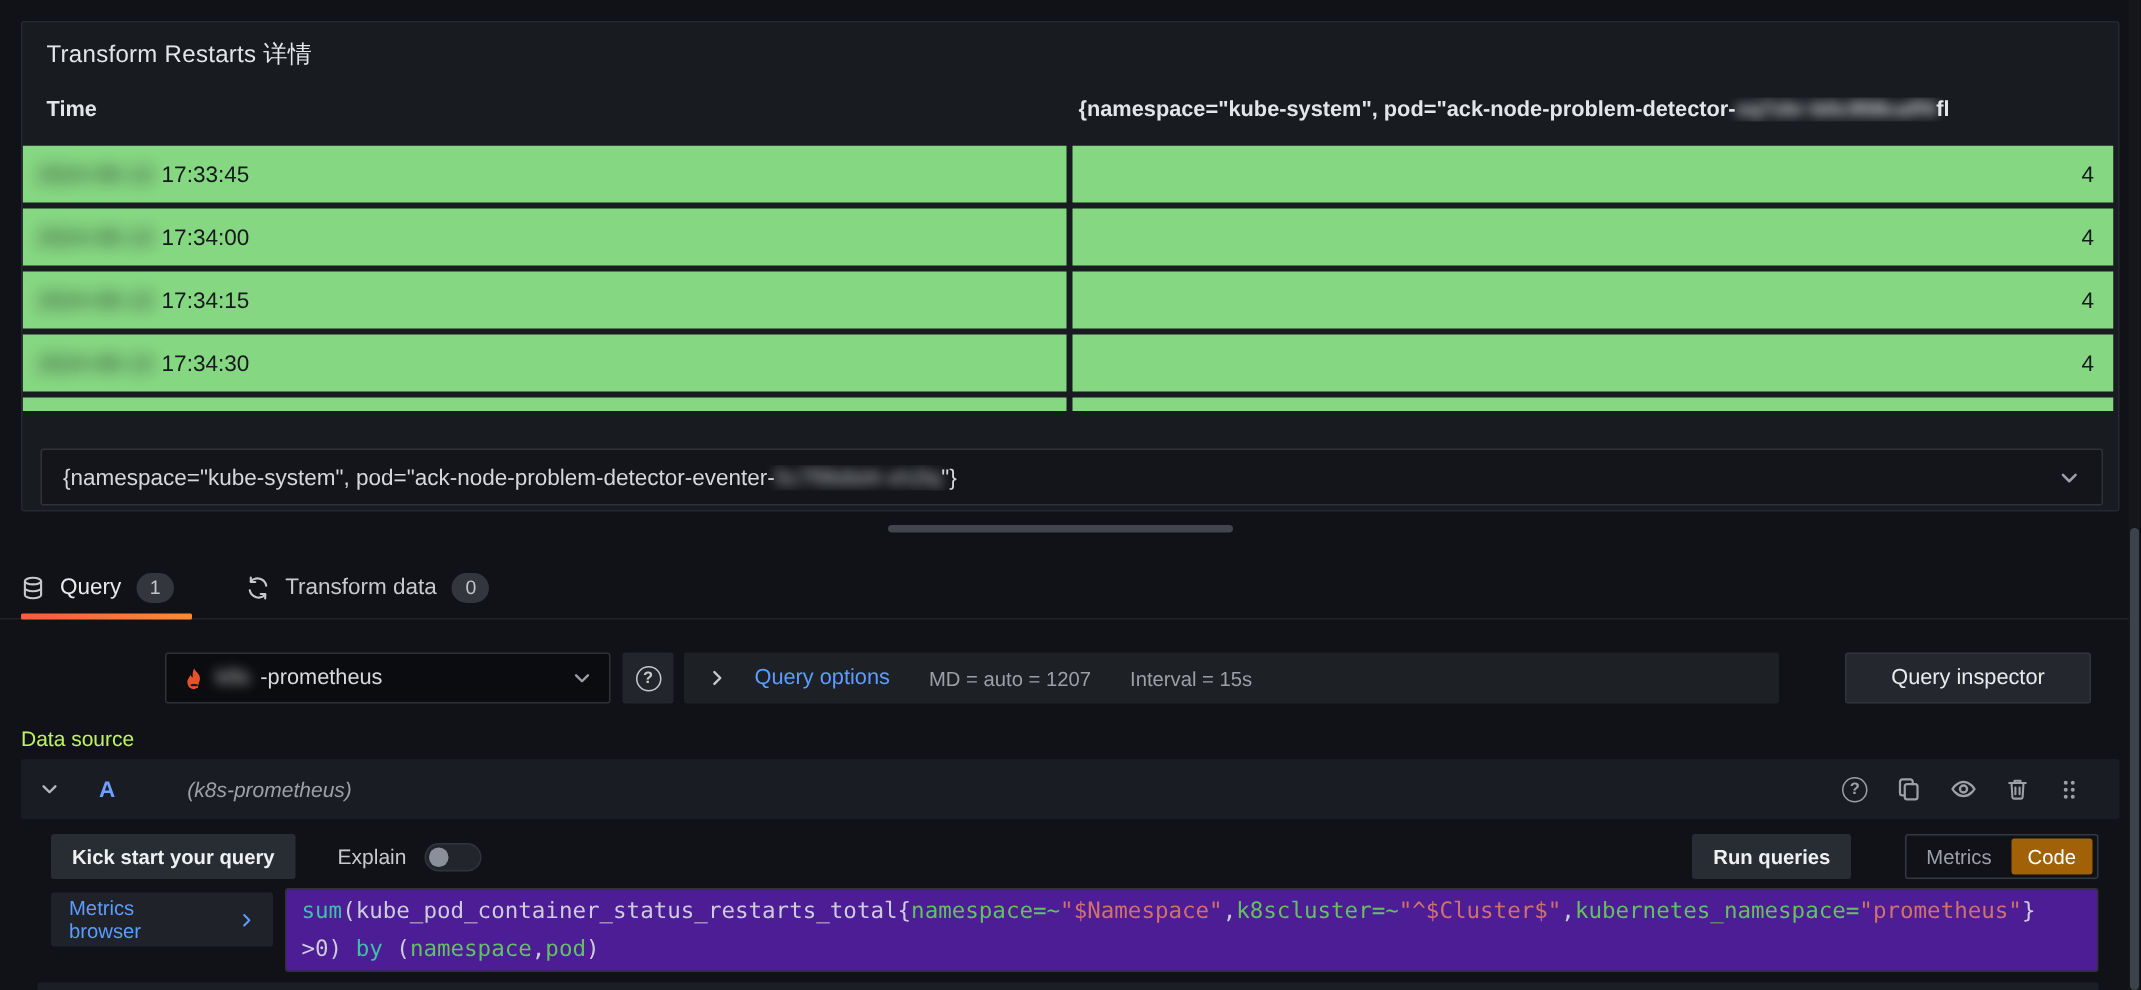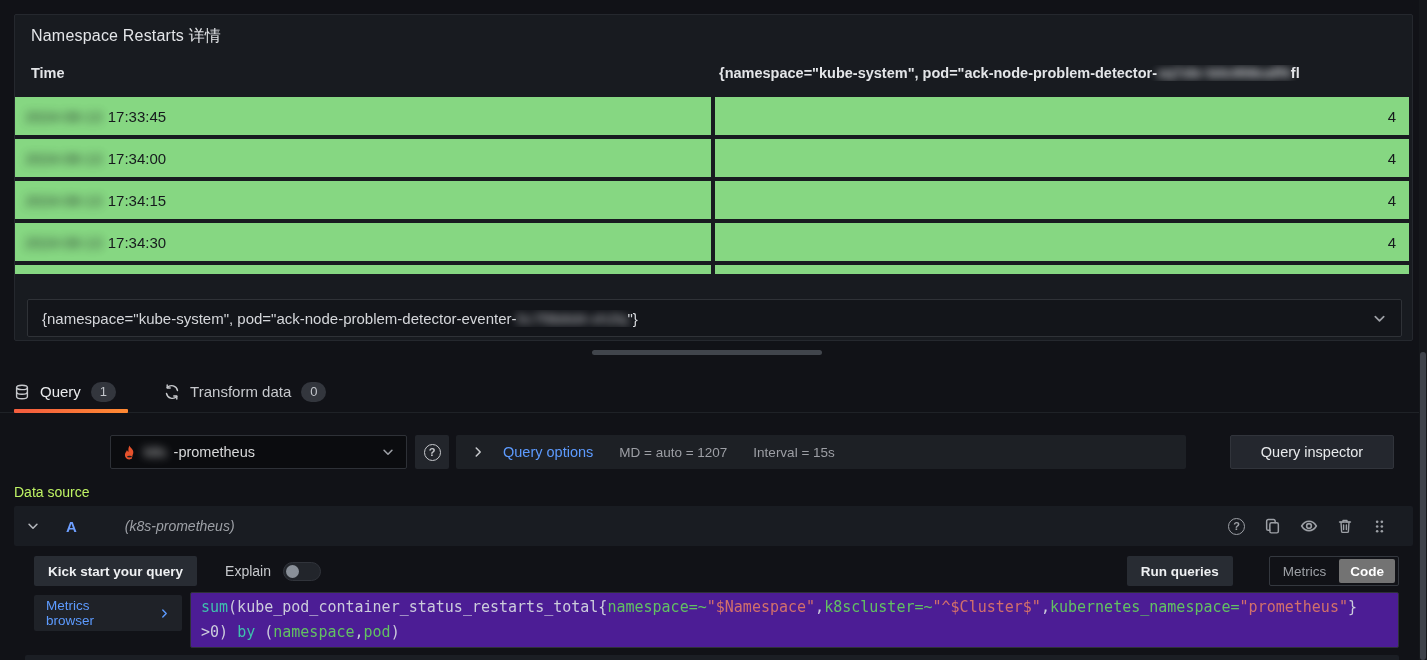--- a/index.html
+++ b/index.html
@@ -72,21 +72,21 @@
   
   .ed-toolbar { position:absolute; left:34px; top:556px; width:1365px; height:30px; display:flex; align-items:center; }
   .btn { background:#282c33; color:#eef0f2; font-size:13.5px; font-weight:600; height:30px; padding:0 14px;
          border-radius:2px; display:flex; align-items:center; justify-content:center; }
   .explain-label { margin-left:28px; color:#c7c9cd; font-size:14px; }
   .toggle { margin-left:12px; width:38px; height:19px; background:#22252b; border:1px solid #31343b; border-radius:10px; position:relative; }
   .toggle .knob { position:absolute; left:2px; top:2px; width:13px; height:13px; border-radius:50%; background:#8a9099; }
   .grow { flex:1; }
   .segmented { margin-left:36px; height:30px; border:1px solid #34383f; border-radius:2px; display:flex; align-items:center; padding:0 3px 0 0; }
   .seg { padding:0 13px; color:#9da0a6; font-size:13.5px; height:100%; display:flex; align-items:center; }
-  .seg.active { background:#737373; color:#ffffff; font-weight:700; height:24px; border-radius:2px; padding:0 11px;text-align:center; }
+  .seg.active { background:#a16207; color:#ffffff; font-weight:400; height:24px; border-radius:2px; padding:0 11px;text-align:center; }
 
   
   .mb-label { position:absolute; left:34px; top:595px; width:148px; height:36px; background:#1f2228; border-radius:2px;
               display:flex; align-items:center; padding:0 12px; gap:20px; color:#5d9bff; font-size:13.5px; font-weight:500; }
   .code-box { position:absolute; left:190px; top:592px; width:1209px; height:56px; background:#4c1d95;
               border:1px solid #2e3137; border-radius:2px; padding:2px 10px; overflow:hidden;
               font-family:"DejaVu Sans Mono", monospace; font-size:15px; line-height:25px; white-space:pre; }
   .tok-k { color:#3fc0ad; } .tok-p { color:#ccccdc; } .tok-l { color:#62c162; } .tok-s { color:#d2706b; }
 
   .bottom-strip { position:absolute; left:25px; top:655px; width:1374px; height:5px; background:#1b1e24; border-radius:2px 2px 0 0; }
@@ -96,21 +96,21 @@
   .scroll-thumb { position:absolute; right:1px; top:352px; width:6px; height:308px; background:#3e424a; border-radius:3px; }
 
   svg { display:block; }
 </style>
 </head>
 <body>
 
 <div class="page">
 
   <div class="panel">
-    <div class="panel-title">Namespace Restarts 详情</div>
+    <div class="panel-title">Transform Restarts 详情</div>
 
     <div class="thead">
       <div class="th-time">Time</div>
       <div class="th-series"><span>{namespace="kube-system", pod="ack-node-problem-detector-</span><span class="redacted">xq7zkr-b0c958caff4</span><span>fl</span></div>
     </div>
 
     <div class="tbody">
         <div class="t-row">
           <div class="cell cell-time">
             <span class="redacted-dark">2024-08-13</span>

